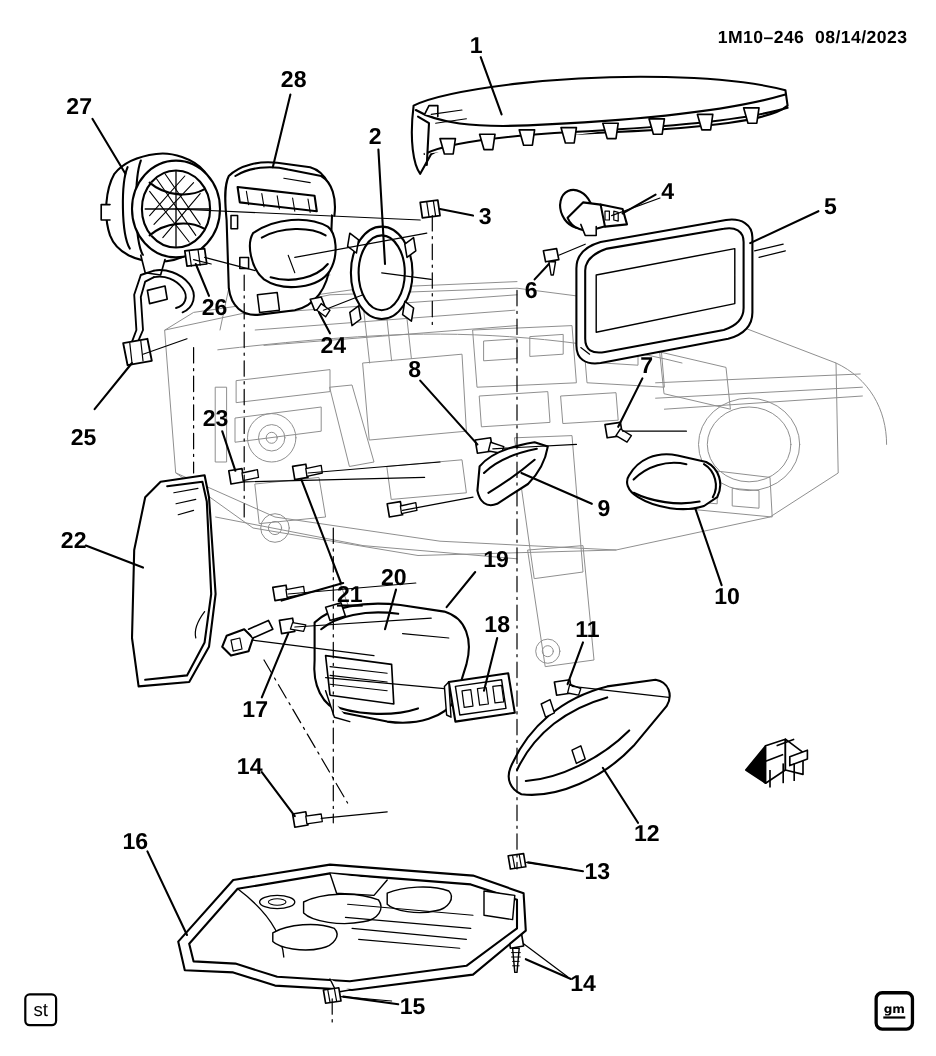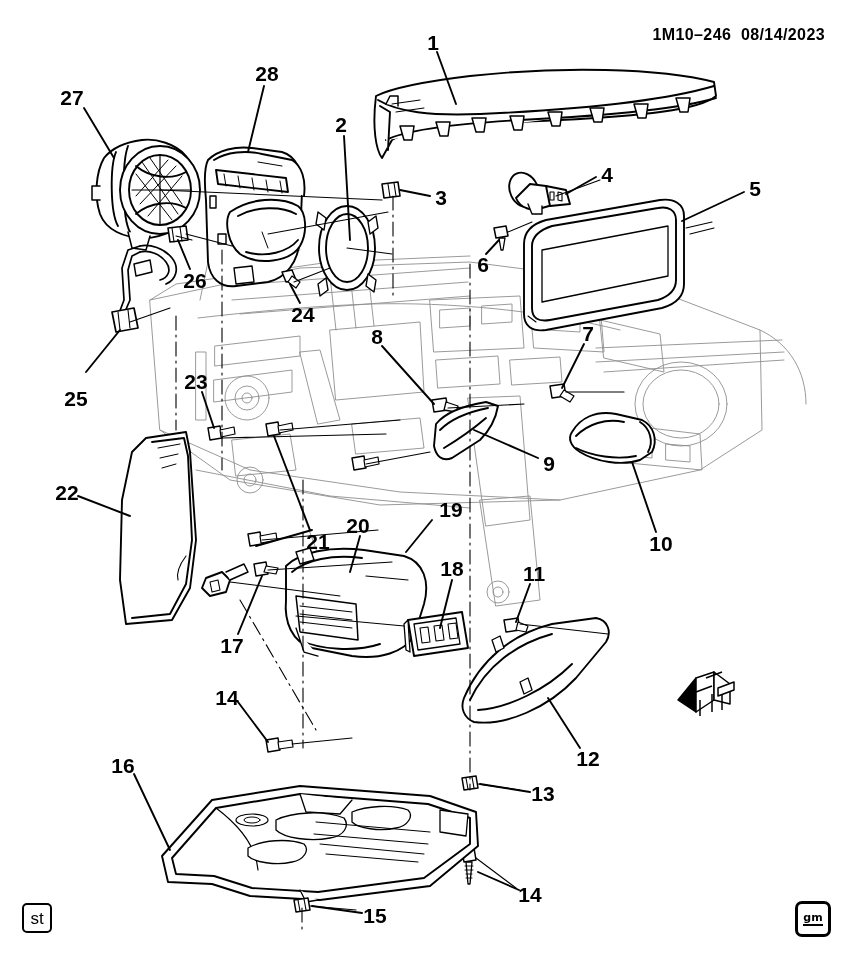--- a/index.html
+++ b/index.html
@@ -510,21 +510,21 @@
       <div class="co" style="left: 588px; top: 758px;">12</div>
       <div class="co" style="left: 543px; top: 793px;">13</div>
       <div class="co" style="left: 227px; top: 697px;">14</div>
       <div class="co" style="left: 530px; top: 894px;">14</div>
       <div class="co" style="left: 375px; top: 915px;">15</div>
       <div class="co" style="left: 123px; top: 765px;">16</div>
       <div class="co" style="left: 232px; top: 645px;">17</div>
       <div class="co" style="left: 452px; top: 568px;">18</div>
       <div class="co" style="left: 435px; top: 509px; margin-left: 16px;">19</div>
       <div class="co" style="left: 358px; top: 525px;">20</div>
-      <div class="co" style="left: 318px; top: 541px;">21</div>
+      <div class="co" style="left: 318px; top: 541px; text-decoration: underline;">21</div>
       <div class="co" style="left: 67px; top: 492px;">22</div>
       <div class="co" style="left: 196px; top: 381px;">23</div>
       <div class="co" style="left: 303px; top: 314px;">24</div>
       <div class="co" style="left: 76px; top: 398px;">25</div>
       <div class="co" style="left: 195px; top: 280px;">26</div>
       <div class="co" style="left: 72px; top: 97px;">27</div>
       <div class="co" style="left: 267px; top: 73px;">28</div>
     </div>
 
   <div class="stamp" id="st-stamp">

